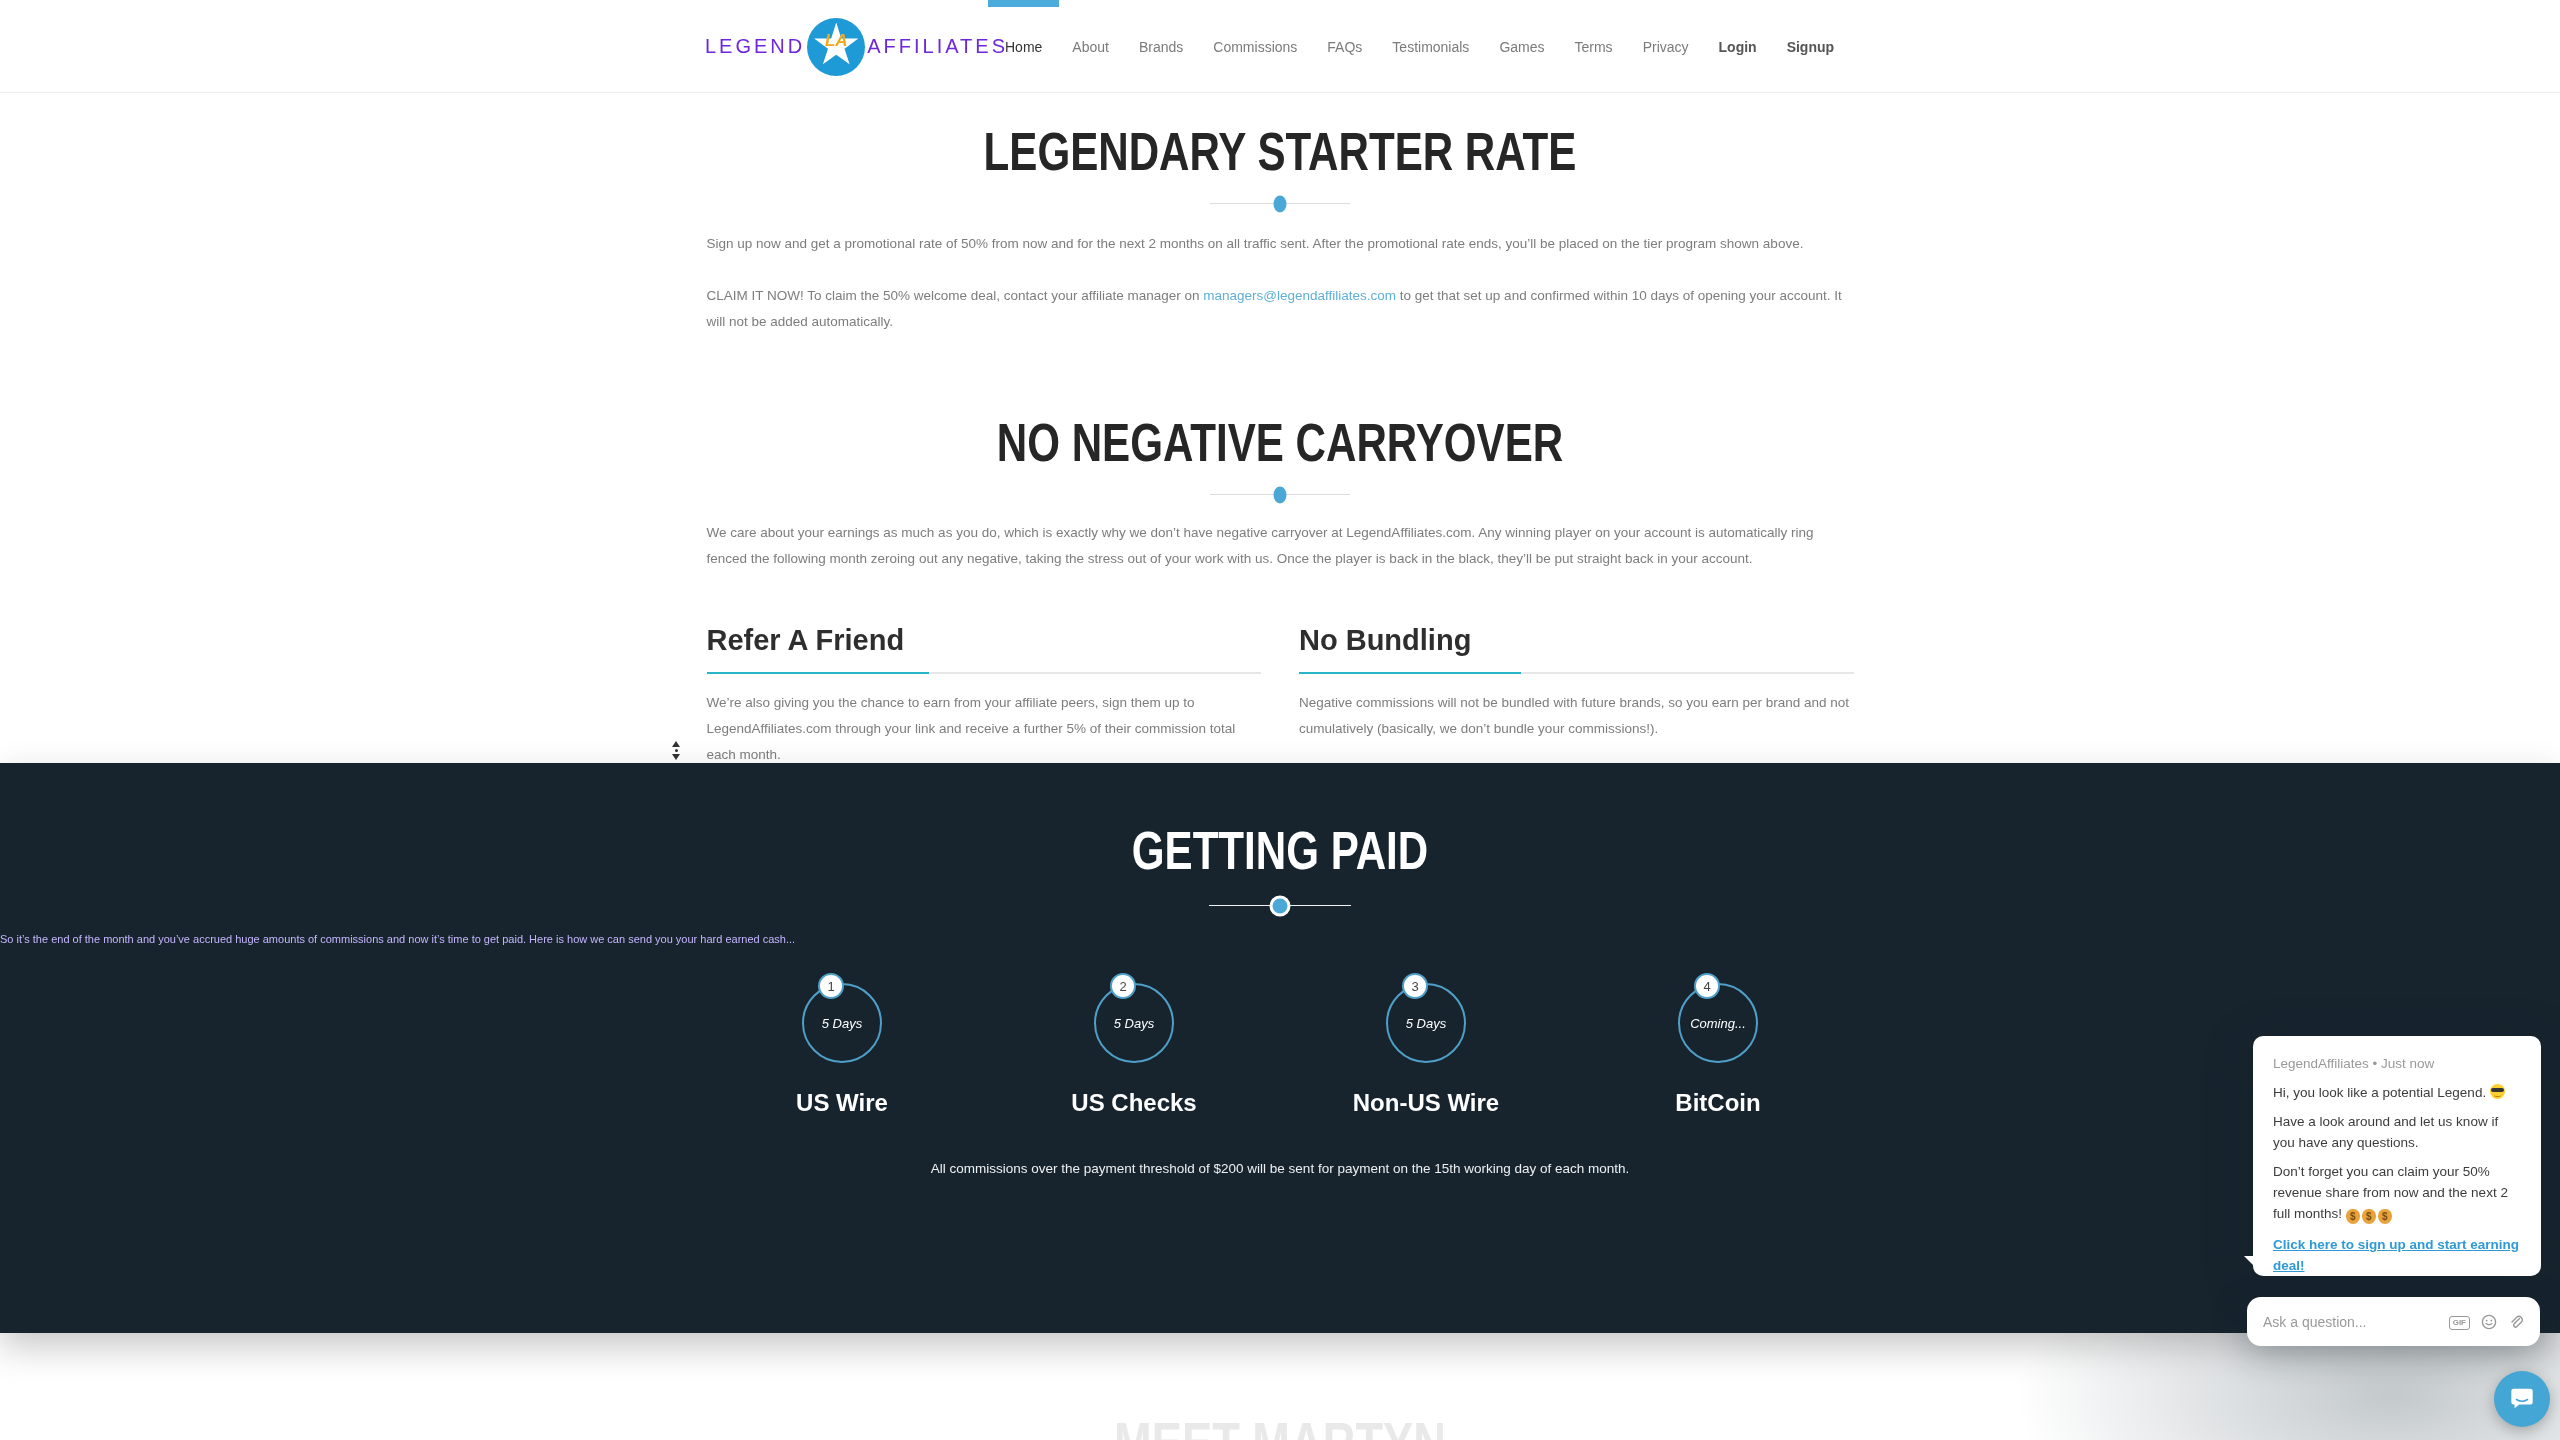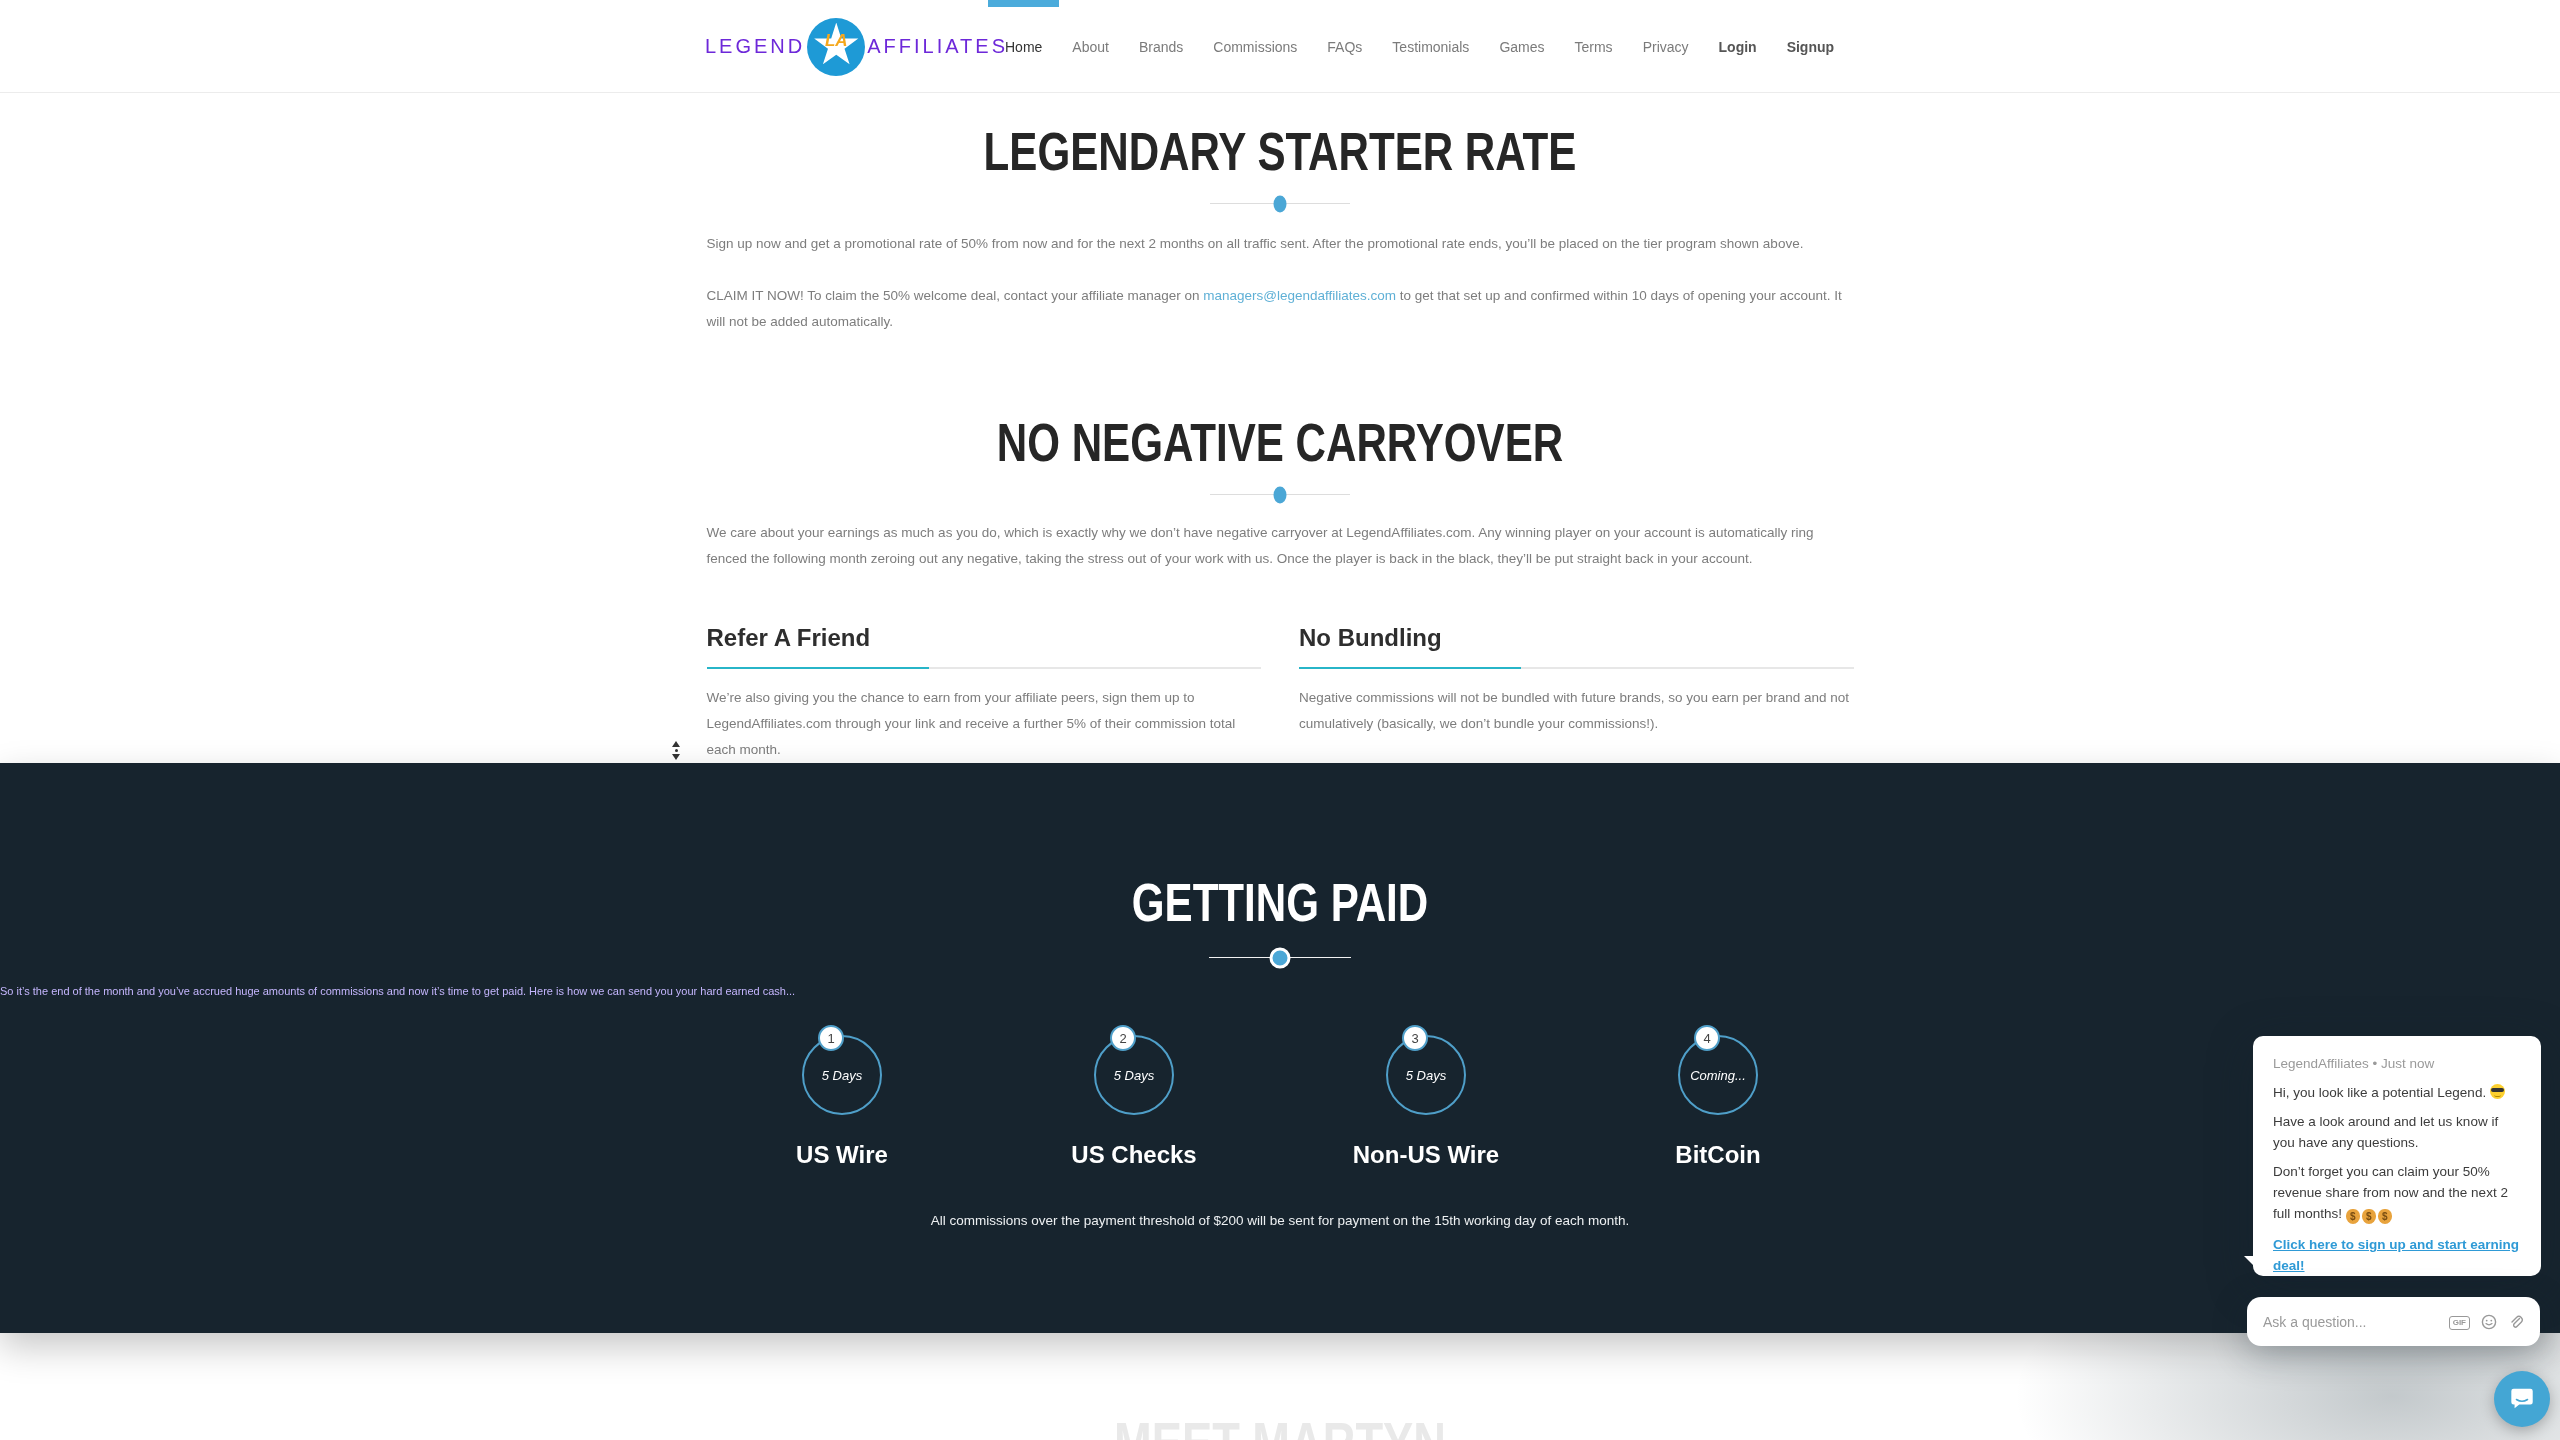--- a/index.html
+++ b/index.html
@@ -36,35 +36,35 @@
   .container { width:1147px; margin:0 auto; }
   .body-p { font-size:13.5px; line-height:26px; color:#7d7d7d; }
   .p1 { margin-top:18px; }
   .p2 { margin-top:26px; }
   a.mail-link { color:#5fb0d6; text-decoration:none; }
   .sec1 .h-big.second { padding-top:0; margin-top:76px; }
   .p3 { margin-top:16px; }
 
   .cols { display:flex; gap:38px; margin-top:52px; }
   .col { flex:1; position:relative; }
-  .col h3 { font-size:24px; font-weight:700; color:#2e2e2e; }
+  .col h3 { font-size:29px; font-weight:700; color:#2e2e2e; }
   .col .underline { height:2px; margin-top:15px;
     background:linear-gradient(to right,#27b5c8 0,#27b5c8 40%,#e7e7e7 40%,#e7e7e7 100%); }
   .col .body-p { margin-top:16px; }
 
   .scroll-ind { position:absolute; left:670px; top:648px; width:12px; display:flex; flex-direction:column;
                 align-items:center; gap:2px; }
   .scroll-ind .tri-up { width:0; height:0; border-left:4px solid transparent; border-right:4px solid transparent;
                         border-bottom:6px solid #333; }
   .scroll-ind .mid-dot { width:3px; height:3px; border-radius:50%; background:#333; }
   .scroll-ind .tri-down { width:0; height:0; border-left:4px solid transparent; border-right:4px solid transparent;
                           border-top:6px solid #333; }
 
   
-  .dark { position:relative; height:570px; background:#17242e; padding-top:108px; z-index:2;
+  .dark { position:relative; height:570px; background:#17242e; padding-top:56px; z-index:2;
           box-shadow:0 14px 34px rgba(0,0,0,.22); }
   .dark .h-big { color:#fff; }
   .divider.dark-v .line { background:#f2f2f2; }
   .divider.dark-v { height:26px; margin-top:12px; width:142px; }
   .divider.dark-v .line { top:12px; }
   .divider.dark-v .dot { width:21px; height:21px; border:3px solid #fff; background:#4ba7d6; }
   .dark-intro { margin-top:14px; text-align:left; font-size:11px; color:#c4b5fd; }
 
   .methods { width:1168px; margin:38px auto 0; display:flex; }
   .method { flex:1; display:flex; flex-direction:column; align-items:center; }

